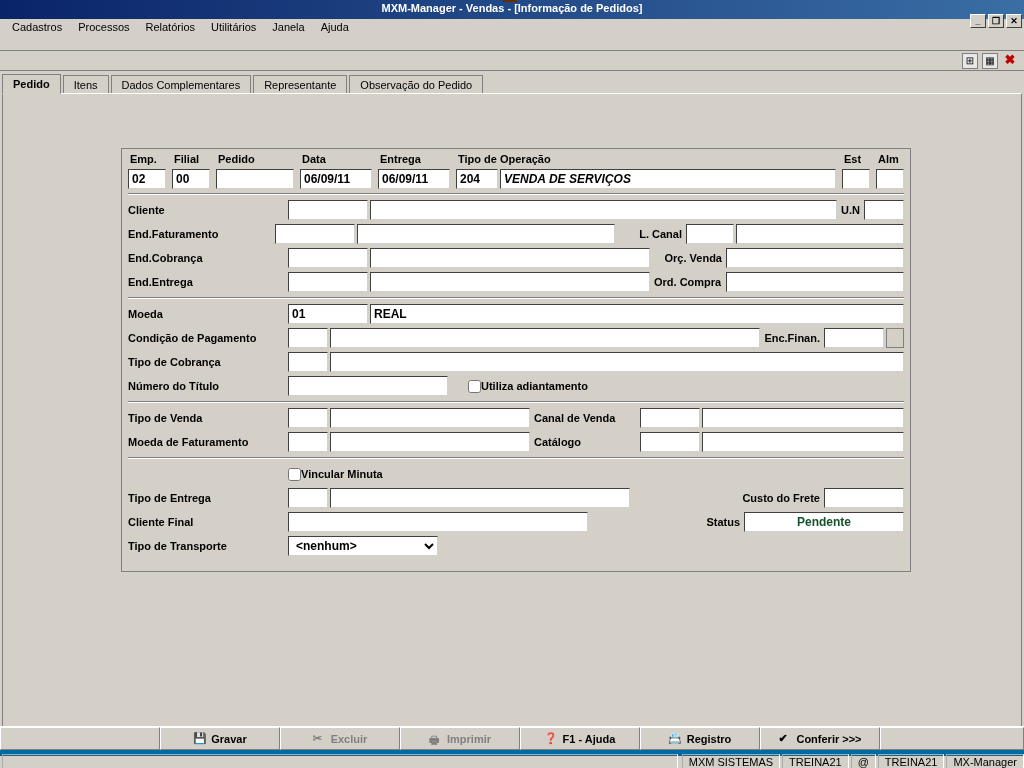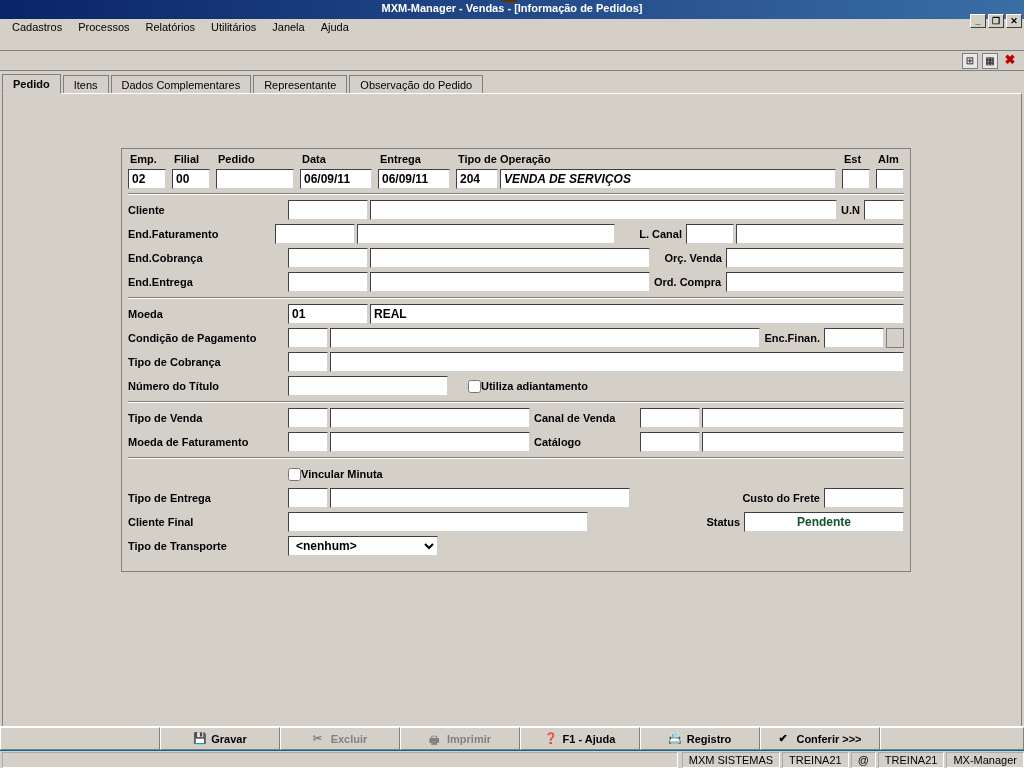--- a/index.html
+++ b/index.html
@@ -136,21 +136,21 @@
   border-left-color:#fff; border-top-color:#fff;
   display: flex; align-items: center; justify-content: center;
   gap: 4px; font-weight: bold;
 }
 .bottombar .bbtn.disabled { color: #808080; }
 .bottombar .spacer { flex: 0 0 160px; border:1px solid #808080;border-left-color:#fff; border-top-color:#fff;}
 .statusbar {
   position: absolute; bottom: 0; left: 0; right: 0;
   height: 18px; background: #d4d0c8;
   display: flex; align-items: center;
-  border-top: 1px solid #0369a1;
+  border-top: 6px solid #0369a1;
   font-size: 11px;
 }
 .statusbar .cell { border: 1px inset #fff; padding: 1px 6px; margin-left: 2px; }
 .statusbar .fill { flex: 1; border: 1px inset #fff; margin:0 2px; height:16px;}
 .ico { width:14px; height:14px; display:inline-block; }
 </style>
 </head>
 <body>
 
 <div class="titlebar">

